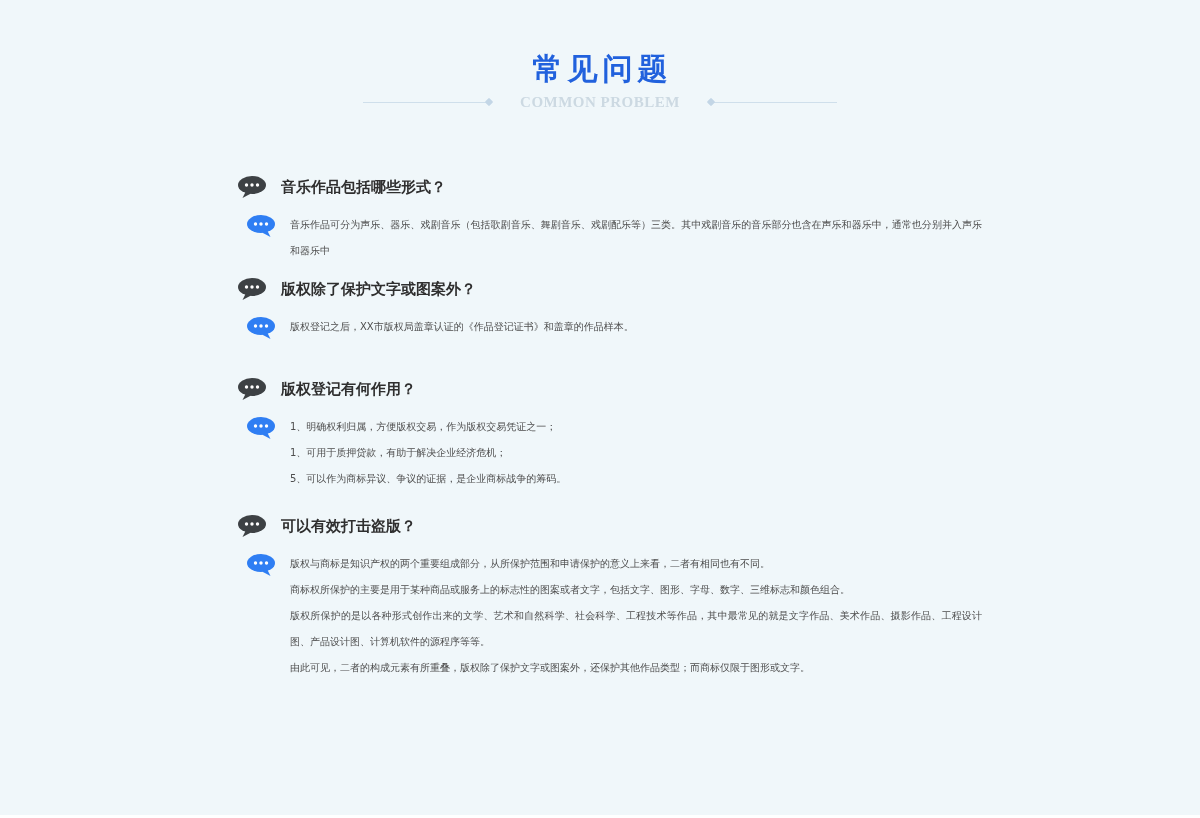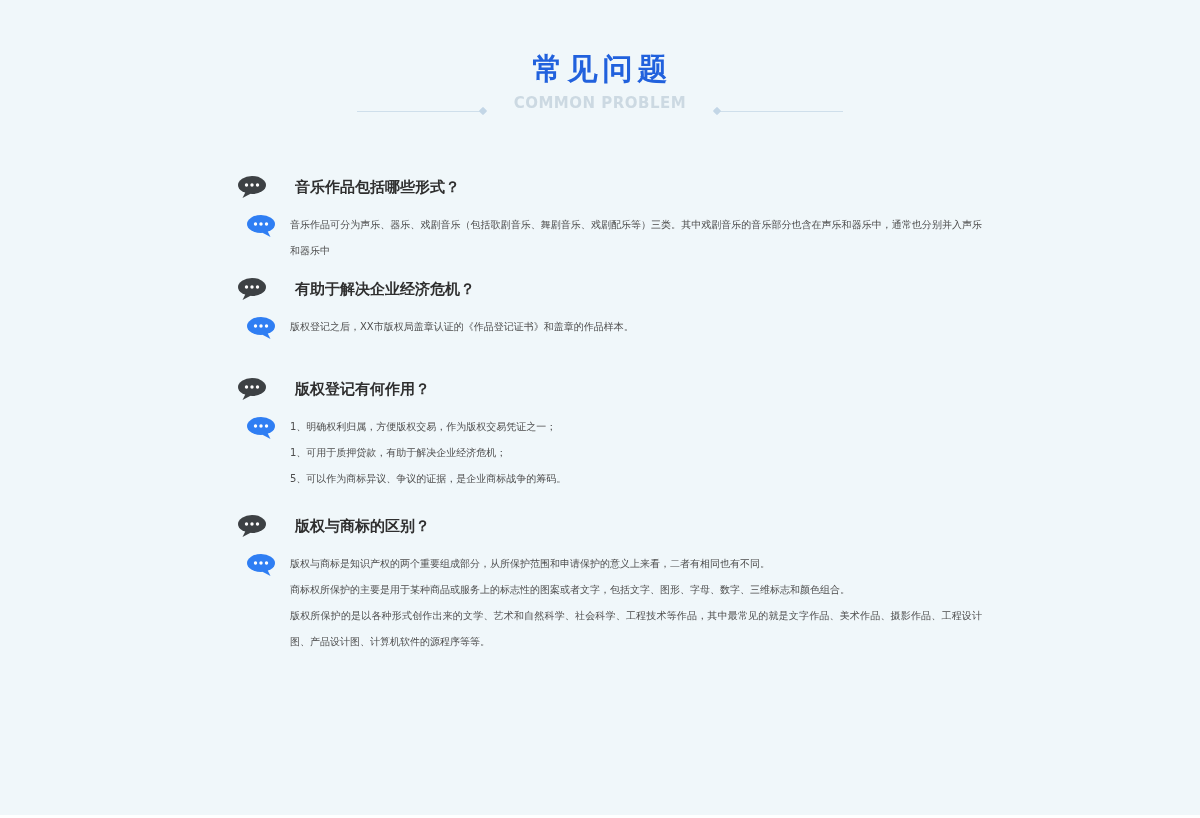--- a/index.html
+++ b/index.html
@@ -13,22 +13,23 @@
 
   
   .header { padding-top: 50px; text-align: center; }
   .page-title {
     font-size: 30px; line-height: 38px; font-weight: bold;
     letter-spacing: 5px; padding-left: 5px;
     color: var(--title-blue, #2161dd);
   }
   .subtitle-row {
     margin-top: 4px; height: 20px;
-    display: flex; align-items: flex-end; justify-content: center;
+    display: flex; align-items: center; justify-content: center;
     gap: 31px;
+    font-family: Liberation Serif, serif;
   }
   .subtitle {
     font-size: 15px; font-weight: bold; letter-spacing: 0.5px;
     color: var(--subtitle-gray, #ccd9e2);
   }
   .deco-line {
     position: relative; width: 126px; height: 1px;
     background: var(--divider-line, #cfdfeb);
   }
   .deco-line .diamond {
@@ -39,21 +40,21 @@
   .deco-line.right .diamond { left: -3px; }
 
   
   .faq-list { margin: 63px 0 0 237px; width: 745px; }
 
   .qa-item { margin-bottom: 24px; }
   .qa-item:nth-child(1) { margin-bottom: 13px; }
   .qa-item:nth-child(2) { margin-bottom: 37px; }
   .qa-item:nth-child(3) { margin-bottom: 22px; }
 
-  .q-row { display: flex; align-items: center; gap: 28px; height: 24px; }
+  .q-row { display: flex; align-items: center; gap: 14px; height: 24px; }
   .q-text {
     font-size: 15px; font-weight: bold;
     color: var(--question-text, #2f2f2f);
   }
 
   .a-row { display: flex; gap: 14px; margin-top: 13px; }
   .a-bubble-wrap { margin-left: 9px; margin-top: 2px; }
 
   .bubble { flex: 0 0 auto; width: 30px; height: 24px; display: block; }
   .q-bubble { color: var(--question-bubble, #3d4144); }
@@ -125,21 +126,21 @@
     <div class="q-row">
       <span class="bubble q-bubble">
         <svg width="30" height="24" viewBox="0 0 30 24">
           <ellipse cx="15" cy="10" rx="14" ry="9" fill="currentColor"></ellipse>
           <path d="M9 16 L5.5 23 L14 18.5 Z" fill="currentColor"></path>
           <circle cx="9.5" cy="10" r="1.7" fill="#ffffff"></circle>
           <circle cx="15" cy="10" r="1.7" fill="#ffffff"></circle>
           <circle cx="20.5" cy="10" r="1.7" fill="#ffffff"></circle>
         </svg>
       </span>
-      <span class="q-text">有助于解决企业经济危机？</span>
+      <span class="q-text">版权除了保护文字或图案外？</span>
     </div>
     <div class="a-row">
       <span class="a-bubble-wrap">
         <span class="bubble a-bubble">
           <svg width="30" height="24" viewBox="0 0 30 24">
             <ellipse cx="15" cy="10" rx="14" ry="9" fill="currentColor"></ellipse>
             <path d="M21 16 L24.5 23 L16 18.5 Z" fill="currentColor"></path>
             <circle cx="9.5" cy="10" r="1.7" fill="#ffffff"></circle>
             <circle cx="15" cy="10" r="1.7" fill="#ffffff"></circle>
             <circle cx="20.5" cy="10" r="1.7" fill="#ffffff"></circle>
@@ -189,37 +190,38 @@
     <div class="q-row">
       <span class="bubble q-bubble">
         <svg width="30" height="24" viewBox="0 0 30 24">
           <ellipse cx="15" cy="10" rx="14" ry="9" fill="currentColor"></ellipse>
           <path d="M9 16 L5.5 23 L14 18.5 Z" fill="currentColor"></path>
           <circle cx="9.5" cy="10" r="1.7" fill="#ffffff"></circle>
           <circle cx="15" cy="10" r="1.7" fill="#ffffff"></circle>
           <circle cx="20.5" cy="10" r="1.7" fill="#ffffff"></circle>
         </svg>
       </span>
-      <span class="q-text">版权与商标的区别？</span>
+      <span class="q-text">可以有效打击盗版？</span>
     </div>
     <div class="a-row">
       <span class="a-bubble-wrap">
         <span class="bubble a-bubble">
           <svg width="30" height="24" viewBox="0 0 30 24">
             <ellipse cx="15" cy="10" rx="14" ry="9" fill="currentColor"></ellipse>
             <path d="M21 16 L24.5 23 L16 18.5 Z" fill="currentColor"></path>
             <circle cx="9.5" cy="10" r="1.7" fill="#ffffff"></circle>
             <circle cx="15" cy="10" r="1.7" fill="#ffffff"></circle>
             <circle cx="20.5" cy="10" r="1.7" fill="#ffffff"></circle>
           </svg>
         </span>
       </span>
       <div class="a-content">
             <p class="a-paragraph">版权与商标是知识产权的两个重要组成部分，从所保护范围和申请保护的意义上来看，二者有相同也有不同。</p>
             <p class="a-paragraph">商标权所保护的主要是用于某种商品或服务上的标志性的图案或者文字，包括文字、图形、字母、数字、三维标志和颜色组合。</p>
             <p class="a-paragraph">版权所保护的是以各种形式创作出来的文学、艺术和自然科学、社会科学、工程技术等作品，其中最常见的就是文字作品、美术作品、摄影作品、工程设计图、产品设计图、计算机软件的源程序等等。</p>
+            <p class="a-paragraph">由此可见，二者的构成元素有所重叠，版权除了保护文字或图案外，还保护其他作品类型；而商标仅限于图形或文字。</p>
           </div>
     </div>
   </div>
 </div>
 
   <div class="bottom-strip"></div>
 </div>
 
 </body></html>

